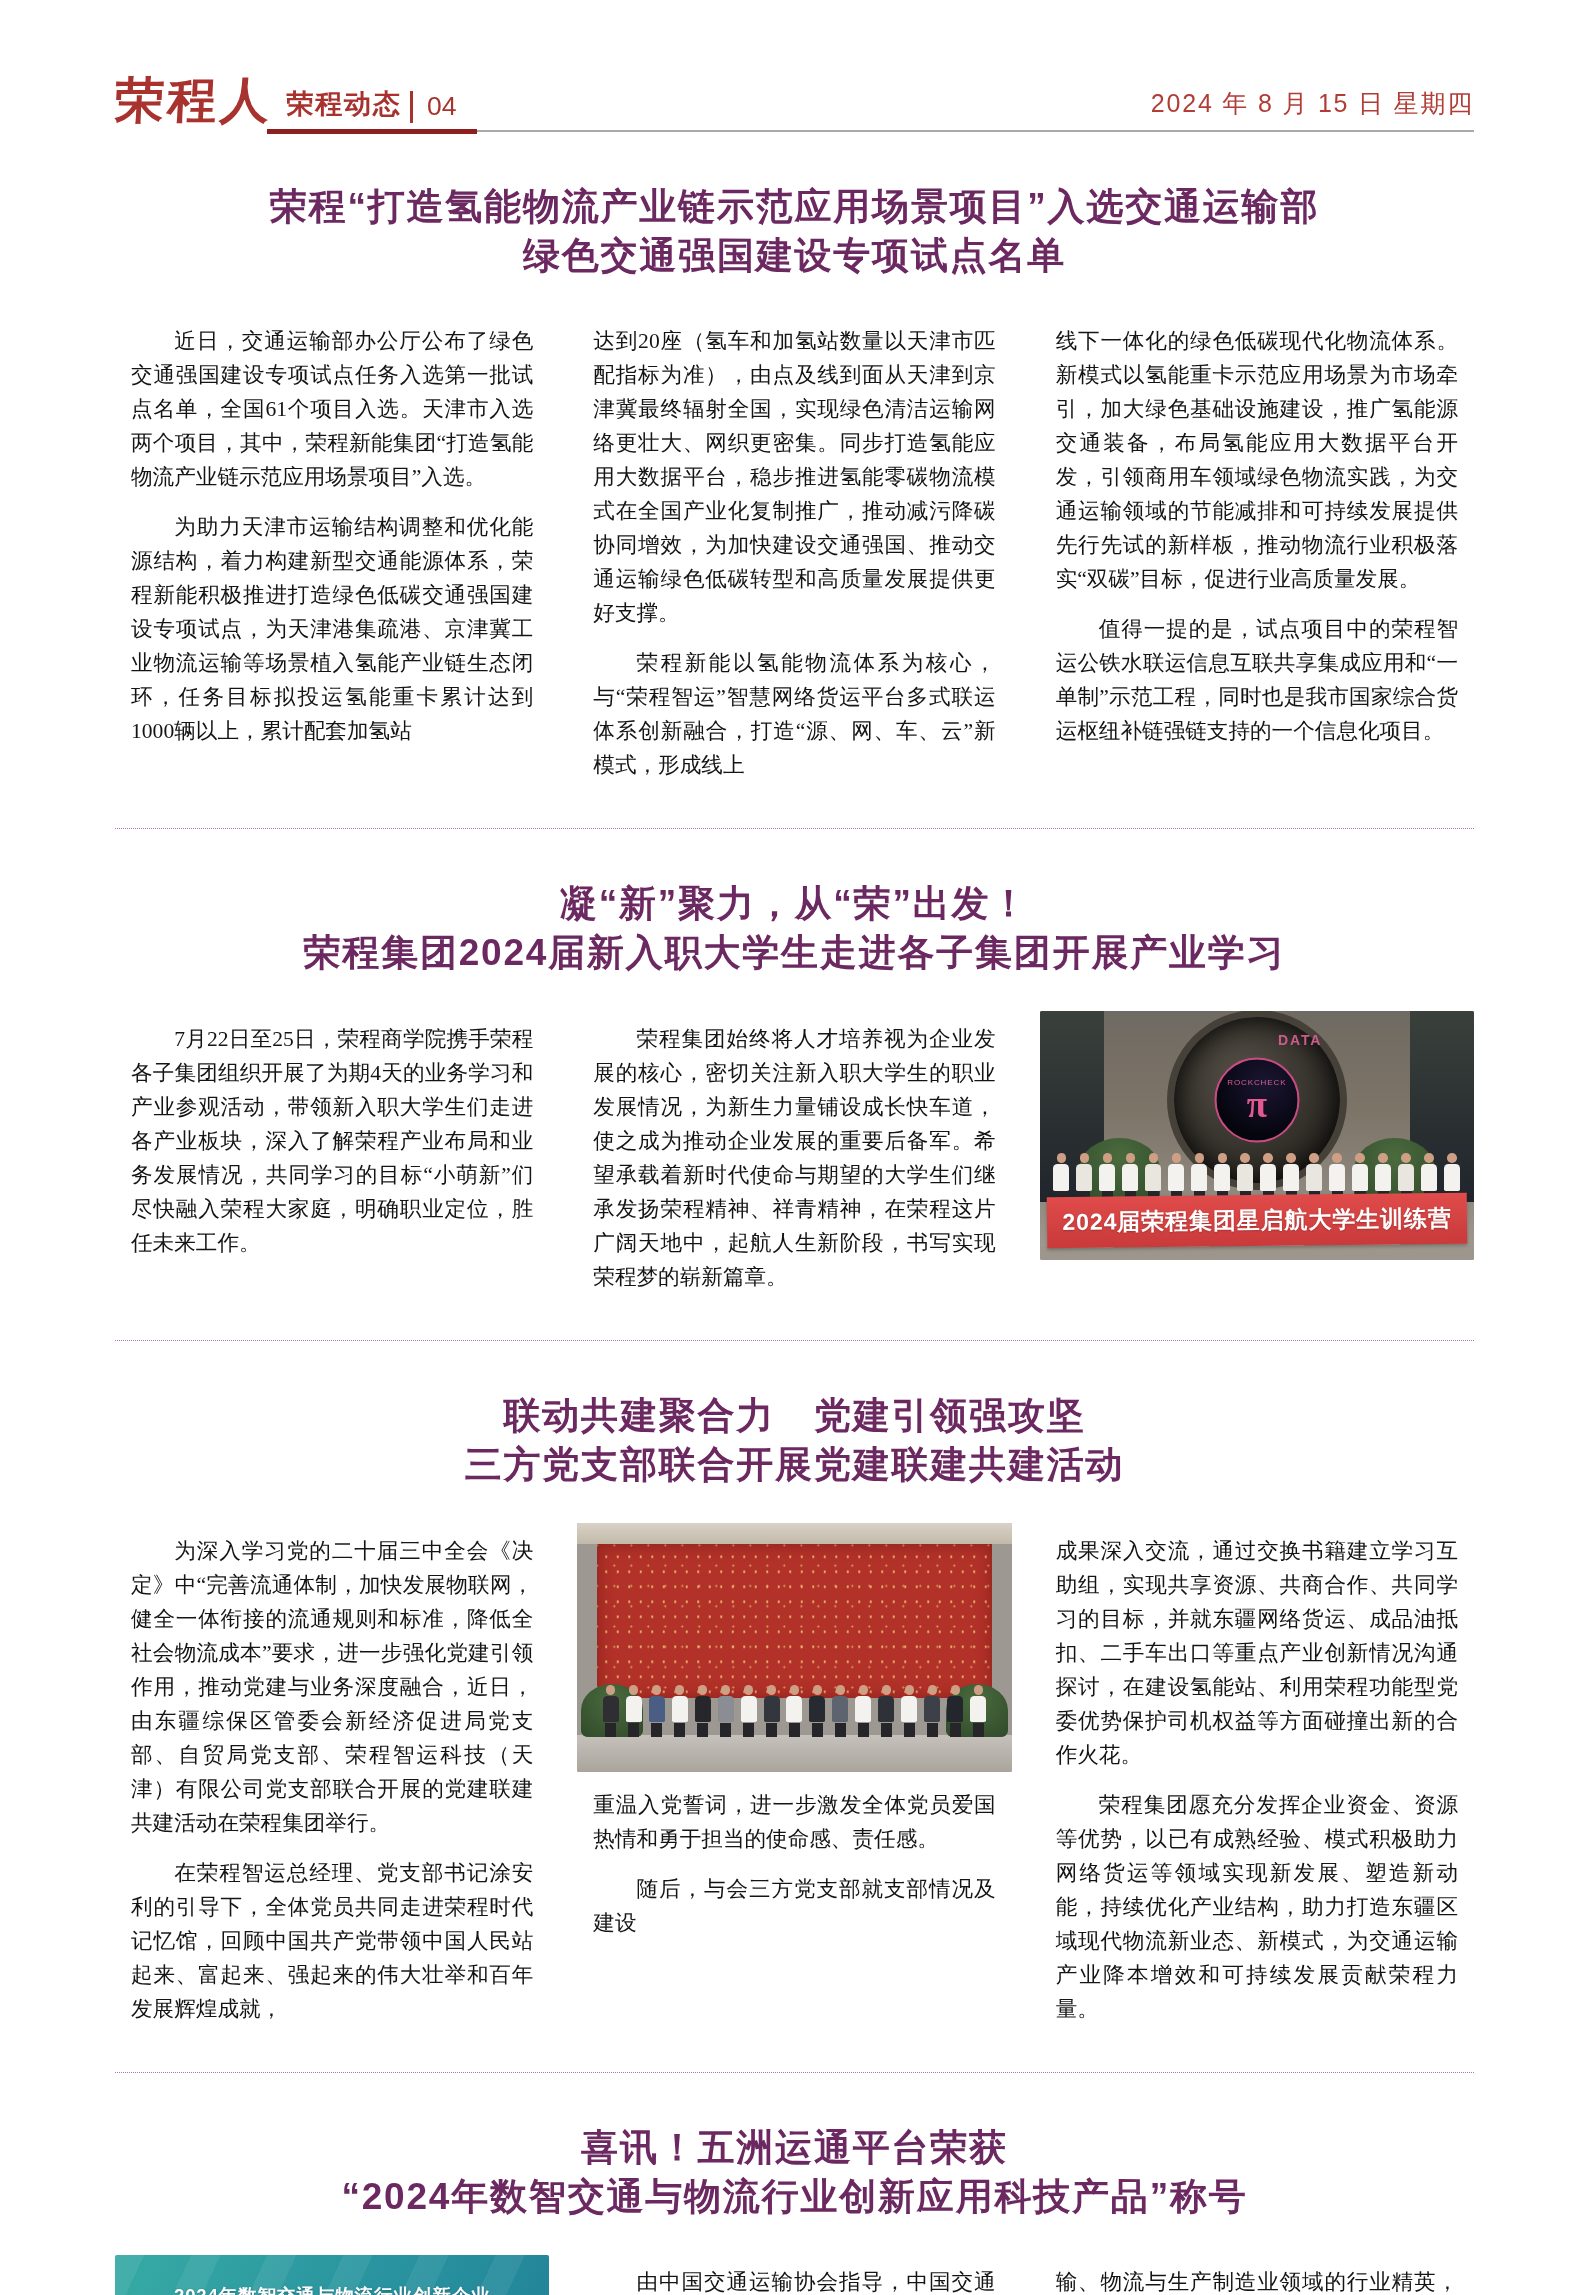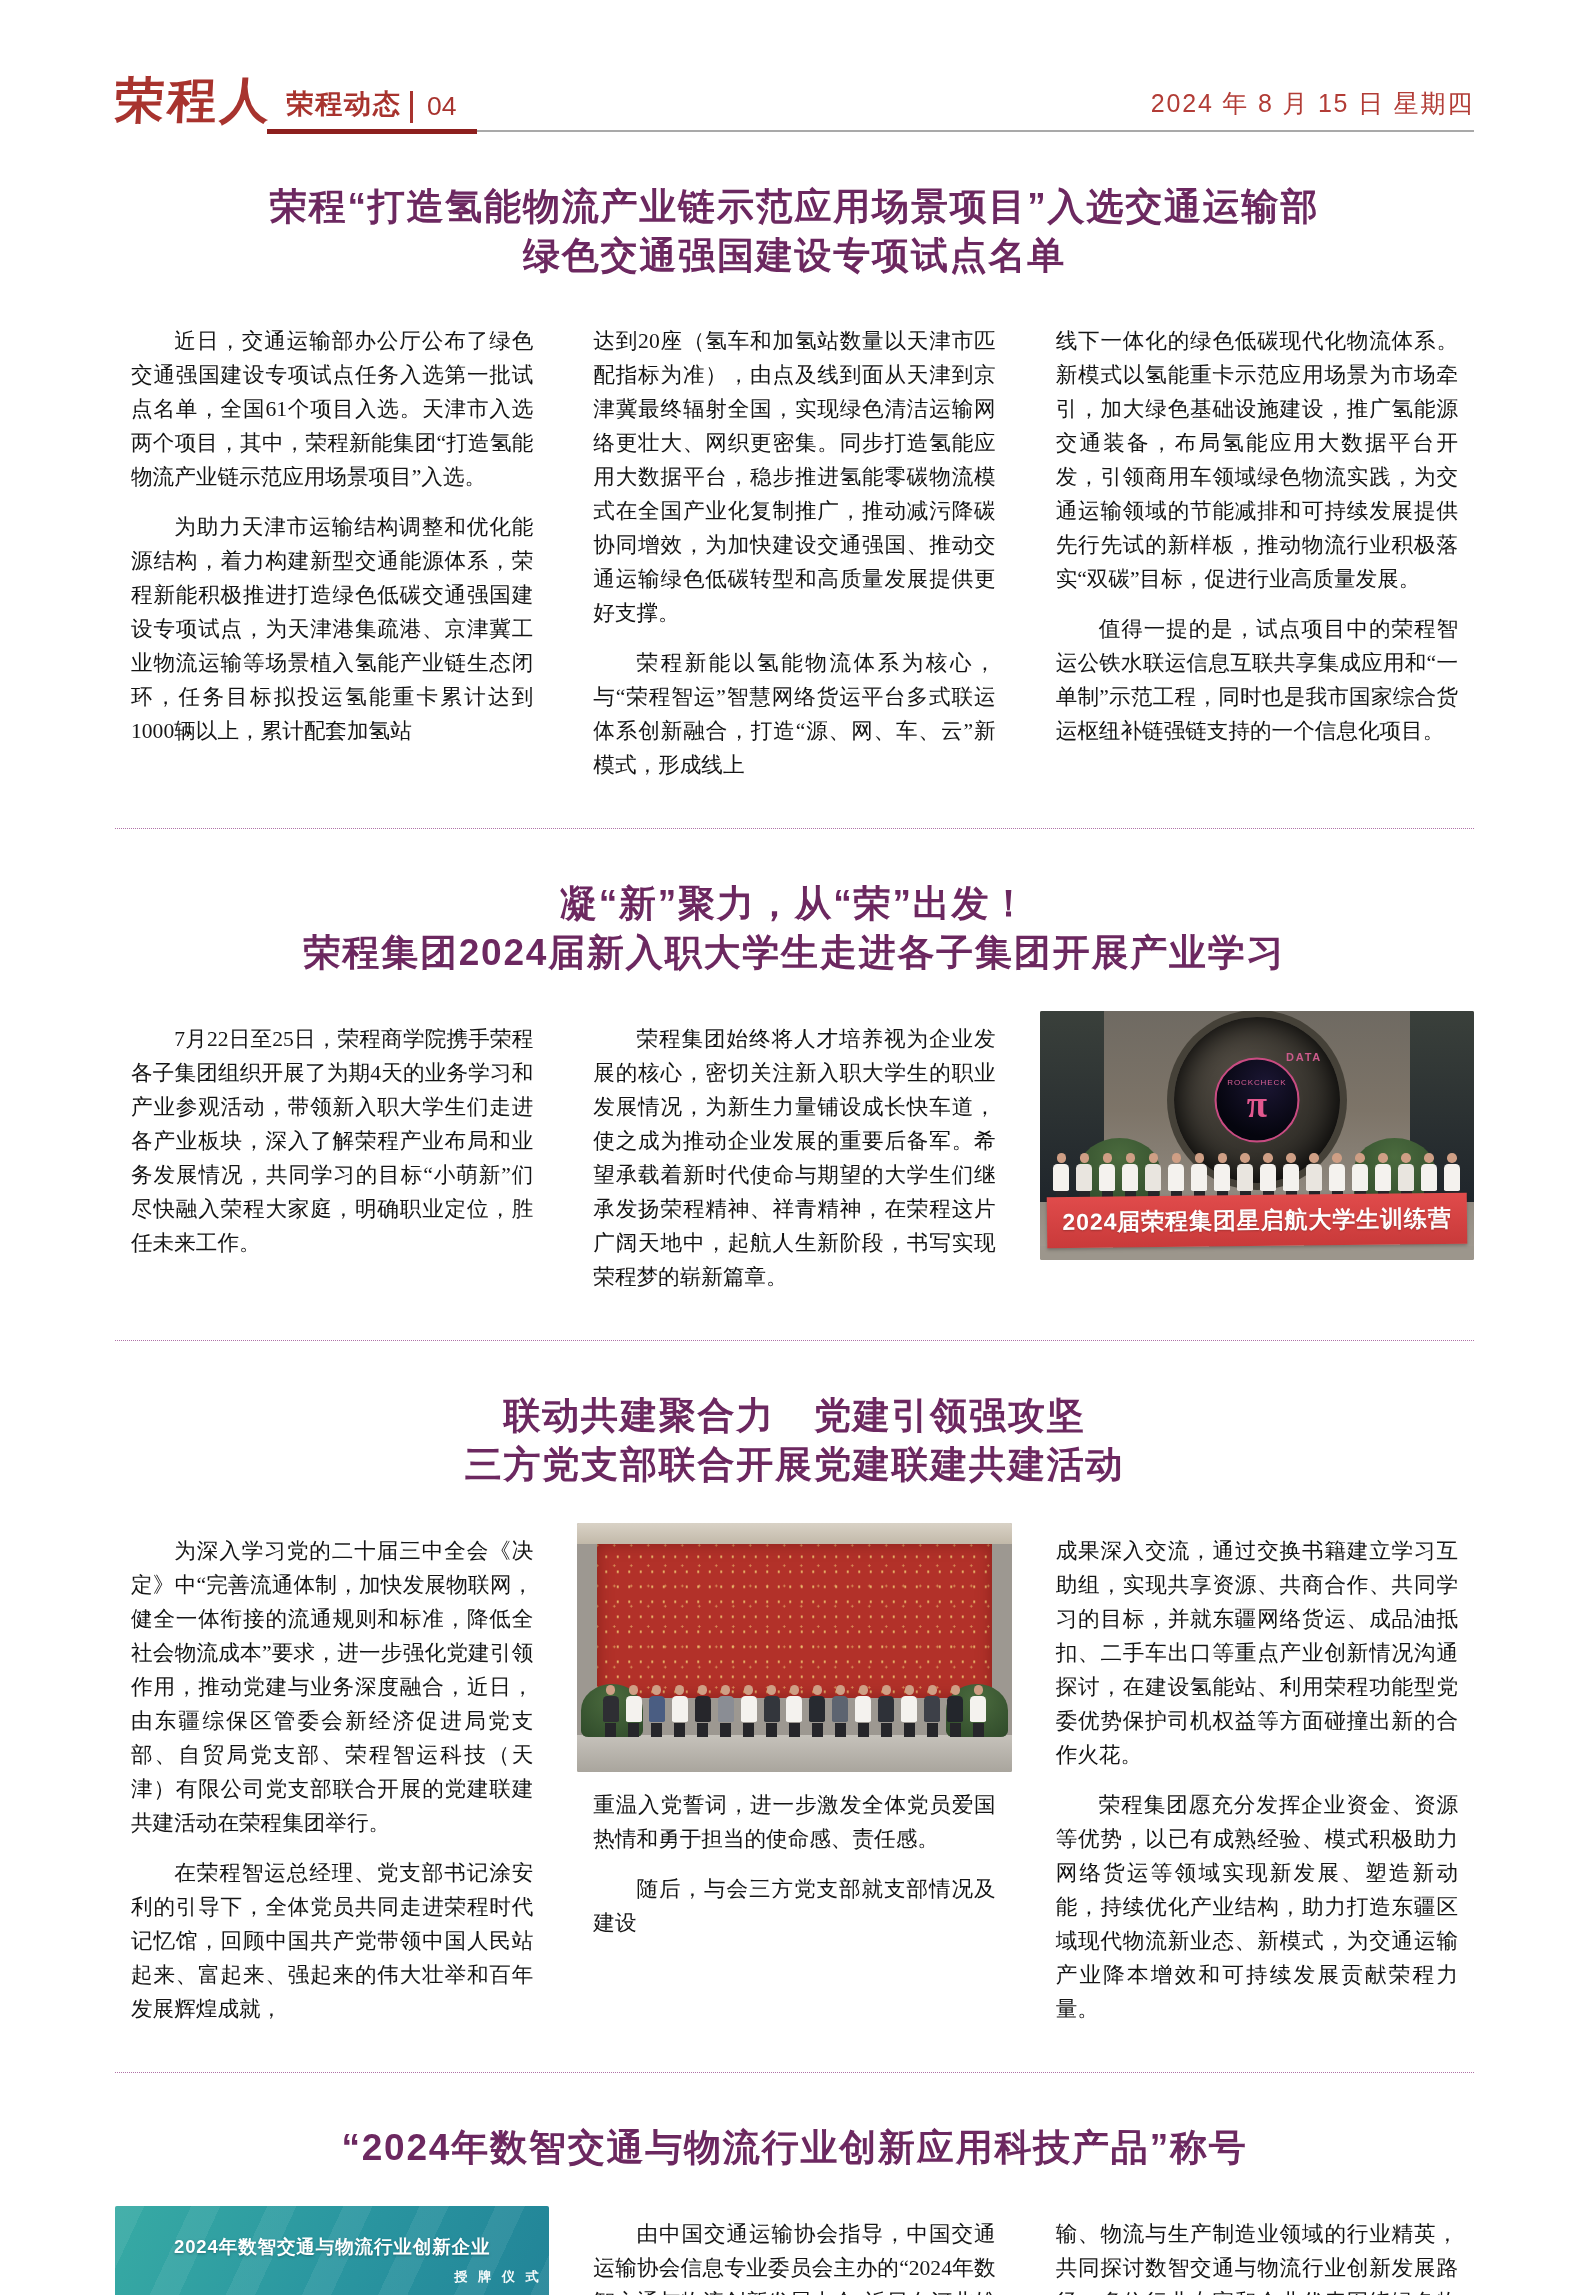--- a/index.html
+++ b/index.html
@@ -48,21 +48,21 @@
   .camp .glass{position:absolute;top:0;bottom:58px;width:64px;background:linear-gradient(180deg,#3a403b,#1f252b);z-index:1;}
   .camp .gl{left:0;} .camp .gr{right:0;}
   .camp .ring{position:absolute;left:50%;top:5.3px;transform:translateX(-50%);width:166px;height:166px;border-radius:50%;
         background:radial-gradient(circle at 40% 35%,#544e45,#35322c 55%,#23211e 85%);
         box-shadow:0 0 0 7px #454138,inset 0 0 30px #000;z-index:1;}
   .camp .screen{position:absolute;left:50%;top:50%;transform:translate(-50%,-50%);width:81px;height:81px;border-radius:50%;
         background:radial-gradient(circle at 60% 30%,#1b1633,#05050e 70%);border:2.6px solid #c94b82;
         display:flex;flex-direction:column;align-items:center;justify-content:center;}
   .camp .brand{color:#d95f95;font-size:8px;letter-spacing:0.9px;font-family:"Liberation Sans","DejaVu Sans",sans-serif;}
   .camp .pi{color:#e3588f;font-size:37px;font-weight:bold;line-height:.95;}
-  .camp .tag{position:absolute;right:17.7px;top:34px;color:#cc5b8c;font-size:11px;font-weight:bold;letter-spacing:1.8px;
+  .camp .tag{position:absolute;right:17.7px;top:15px;color:#cc5b8c;font-size:14px;font-weight:bold;letter-spacing:1.8px;
         font-family:"Liberation Sans","DejaVu Sans",sans-serif;}
   .plant{position:absolute;width:81px;height:64px;border-radius:50% 50% 12% 12%;
         background:radial-gradient(circle at 50% 30%,#4b6b3e,#2f4a2a);z-index:2;}
   .camp .pl{left:39px;bottom:58px;} .camp .pr{right:39px;bottom:58px;}
   .camp .people{bottom:55px;}
   .camp .banner{position:absolute;left:7px;right:7px;bottom:14px;height:51px;z-index:3;
         background:linear-gradient(#e04b4b,#c93a3a);display:flex;align-items:center;justify-content:center;
         transform:rotate(-.6deg);box-shadow:0 1.8px 3.5px rgba(0,0,0,.25);}
   .camp .banner span{color:#fff;font-weight:900;font-size:23px;letter-spacing:0.9px;
         font-family:"Liberation Sans","DejaVu Sans",sans-serif;text-shadow:0 0.9px 1.8px rgba(0,0,0,.25);}
@@ -372,20 +372,21 @@
           </div>
           <div class="col">
             <p class="para">成果深入交流，通过交换书籍建立学习互助组，实现共享资源、共商合作、共同学习的目标，并就东疆网络货运、成品油抵扣、二手车出口等重点产业创新情况沟通探讨，在建设氢能站、利用荣程功能型党委优势保护司机权益等方面碰撞出新的合作火花。</p>
             <p class="para ind">荣程集团愿充分发挥企业资金、资源等优势，以已有成熟经验、模式积极助力网络货运等领域实现新发展、塑造新动能，持续优化产业结构，助力打造东疆区域现代物流新业态、新模式，为交通运输产业降本增效和可持续发展贡献荣程力量。</p>
           </div>
         </div>
       </section>
       <div class="sep"></div>
       <section class="article">
         <div class="headline">
+          <div class="hl-line">喜讯！五洲运通平台荣获</div>
           <div class="hl-line">“2024年数智交通与物流行业创新应用科技产品”称号</div>
         </div>
         <div class="cols">
           <div class="col">
             <div class="photo stage">
               <div class="backdrop"></div>
               <div class="t1">2024年数智交通与物流行业创新企业</div>
               <div class="t2">授牌仪式</div>
               <div class="people">
                 <span class="person">

